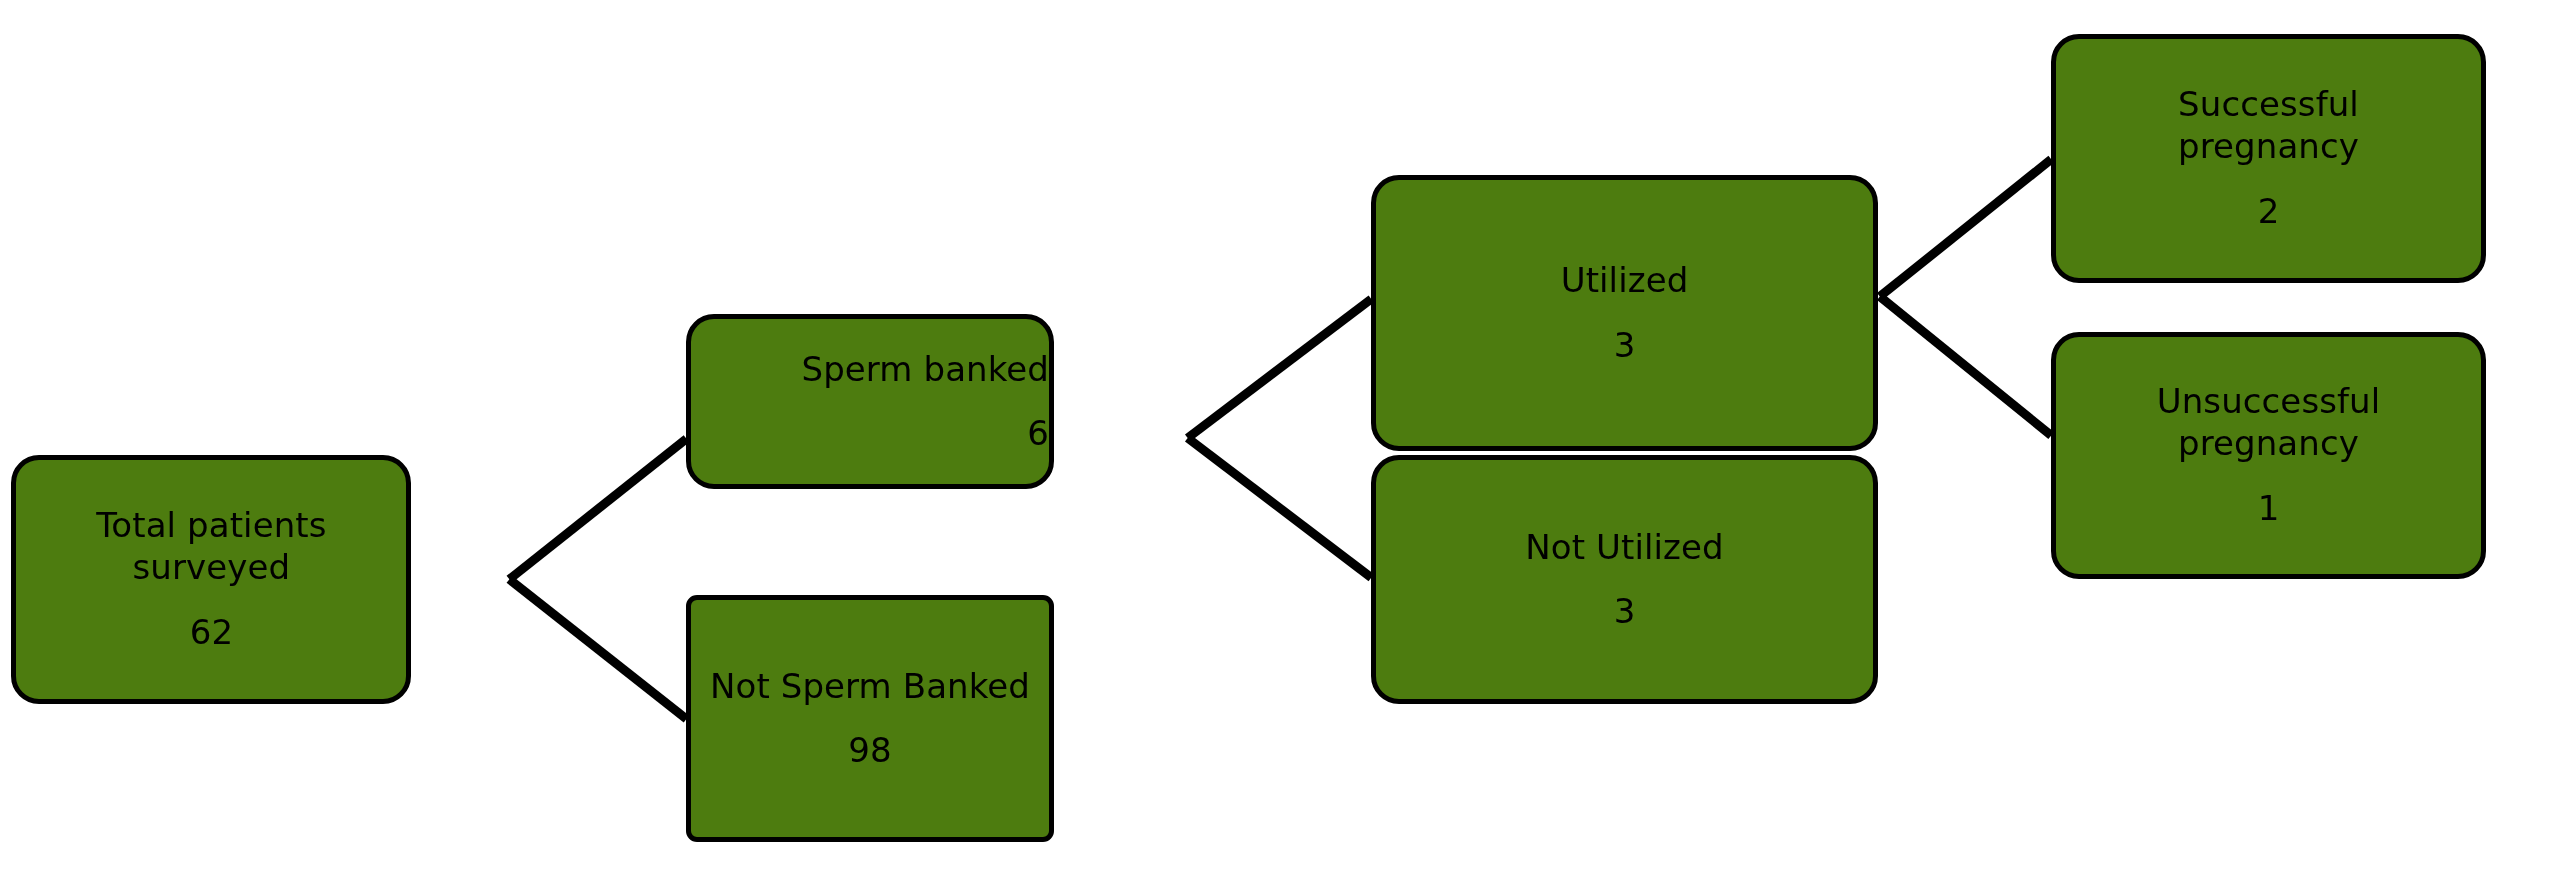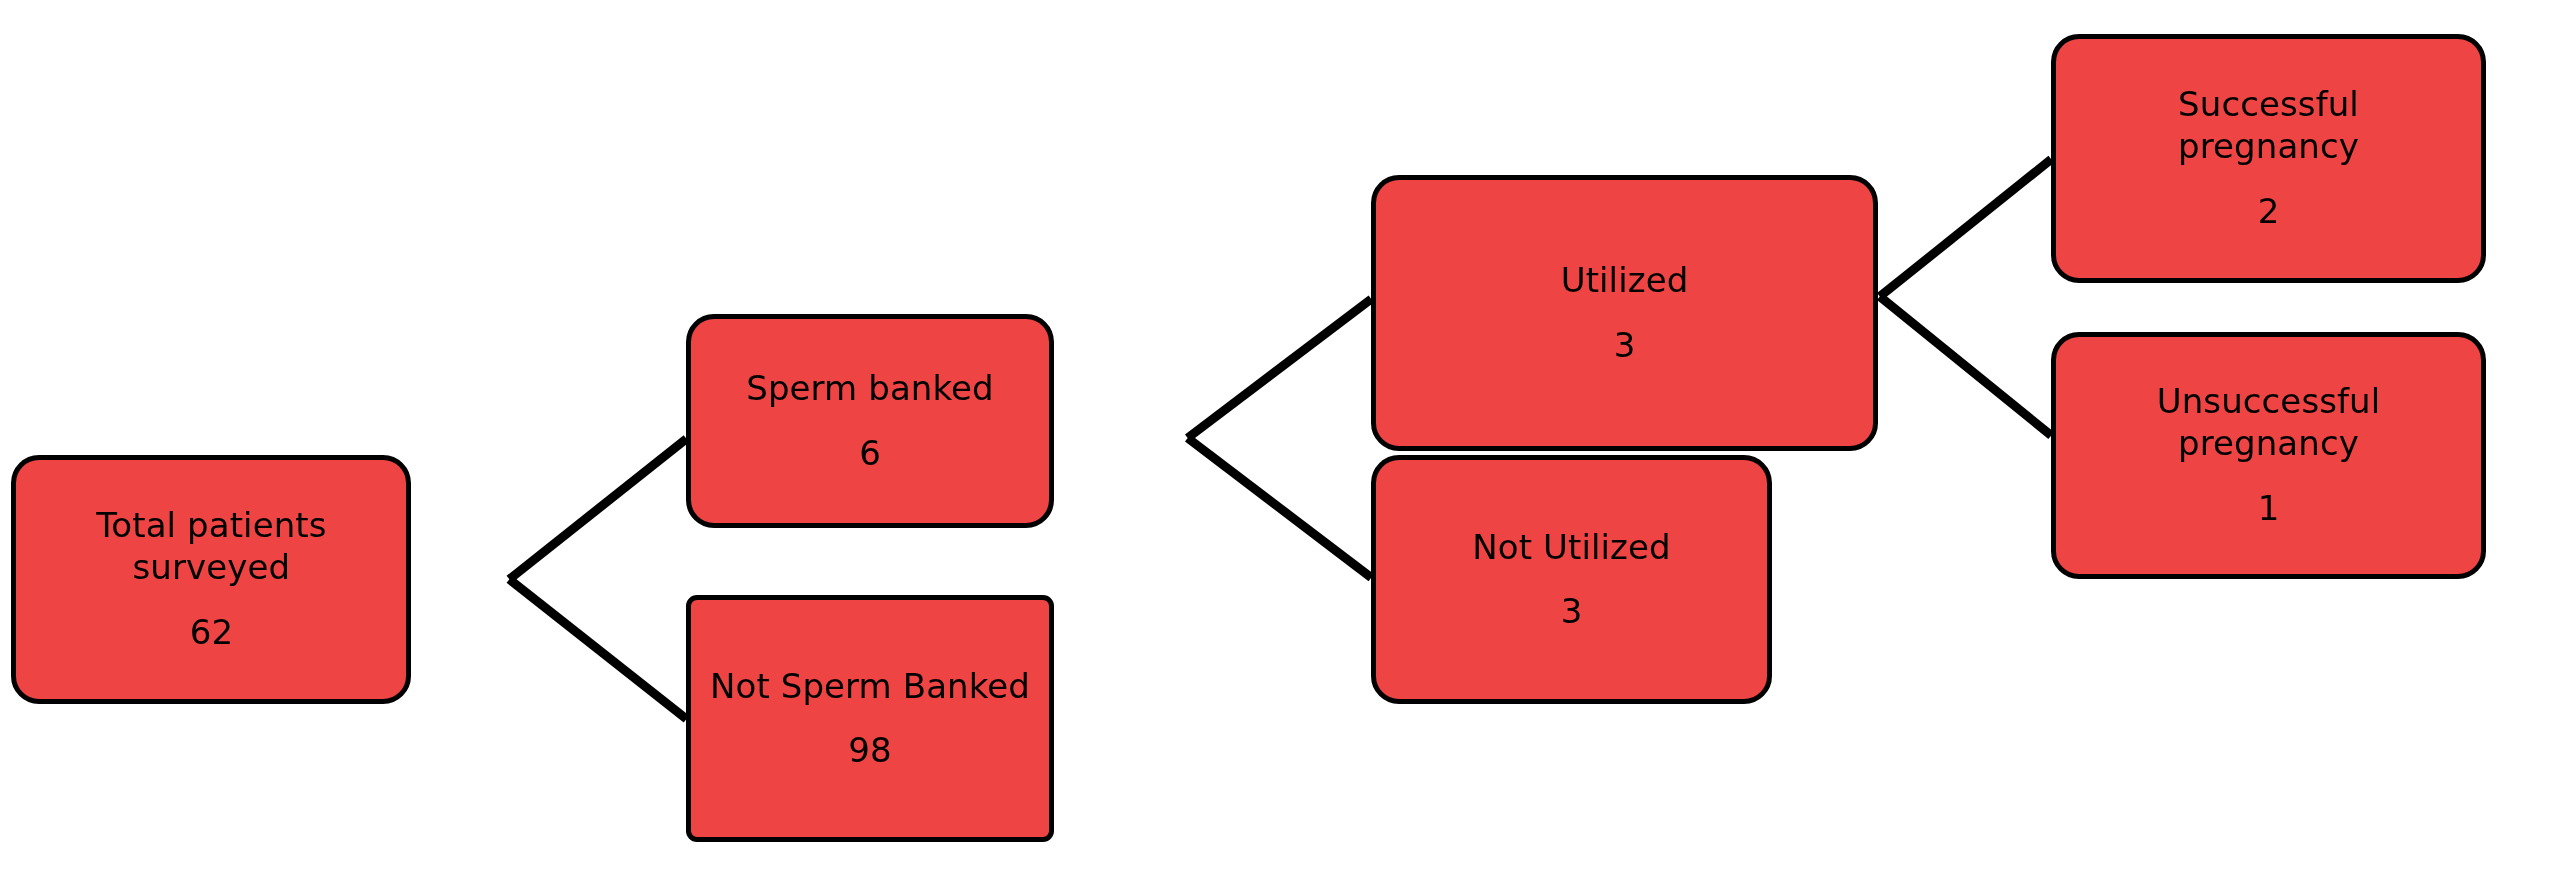--- a/index.html
+++ b/index.html
@@ -19,21 +19,21 @@
     position: absolute;
     left: 0;
     top: 0;
     width: 2576px;
     height: 884px;
     pointer-events: none;
   }
   .node {
     position: absolute;
     box-sizing: border-box;
-    background: #ef4444;
+    background: #4d7c0f;
     border: 5.7px solid #000000;
     border-radius: 28px;
     display: flex;
     flex-direction: column;
     align-items: center;
     justify-content: center;
     color: #000000;
     z-index: 2;
   }
   .node-label {
@@ -44,24 +44,24 @@
     letter-spacing: 0.1px;
   }
   .node-value {
     font-size: 34px;
     line-height: 1.22;
     text-align: center;
     margin-top: 23px;
   }
   
   #node-total        { left: 11.4px;   top: 455px; width: 400px; height: 249px; }
-  #node-banked       { left: 686px;  top: 314px; width: 368px; height: 214px; }
+  #node-banked       { left: 686px;  top: 314px; width: 368px; height: 175px; align-items: flex-end; }
   #node-not-banked   { left: 686px;  top: 595px; width: 368px; height: 247px; border-radius: 11px; }
   #node-utilized     { left: 1371px; top: 175px; width: 507px; height: 276px; }
-  #node-not-utilized { left: 1371px; top: 455px; width: 401px; height: 249px; }
+  #node-not-utilized { left: 1371px; top: 455px; width: 507px; height: 249px; }
   #node-success      { left: 2051px; top: 34px;  width: 435px; height: 249px; }
   #node-unsuccess    { left: 2051px; top: 315px; width: 435px; height: 247px; margin-top: 17px; }
   #node-total .node-value,
   #node-success .node-value,
   #node-unsuccess .node-value { margin-top: 24.4px; }
 </style>
 </head>
 <body>
 
 <div id="canvas">

